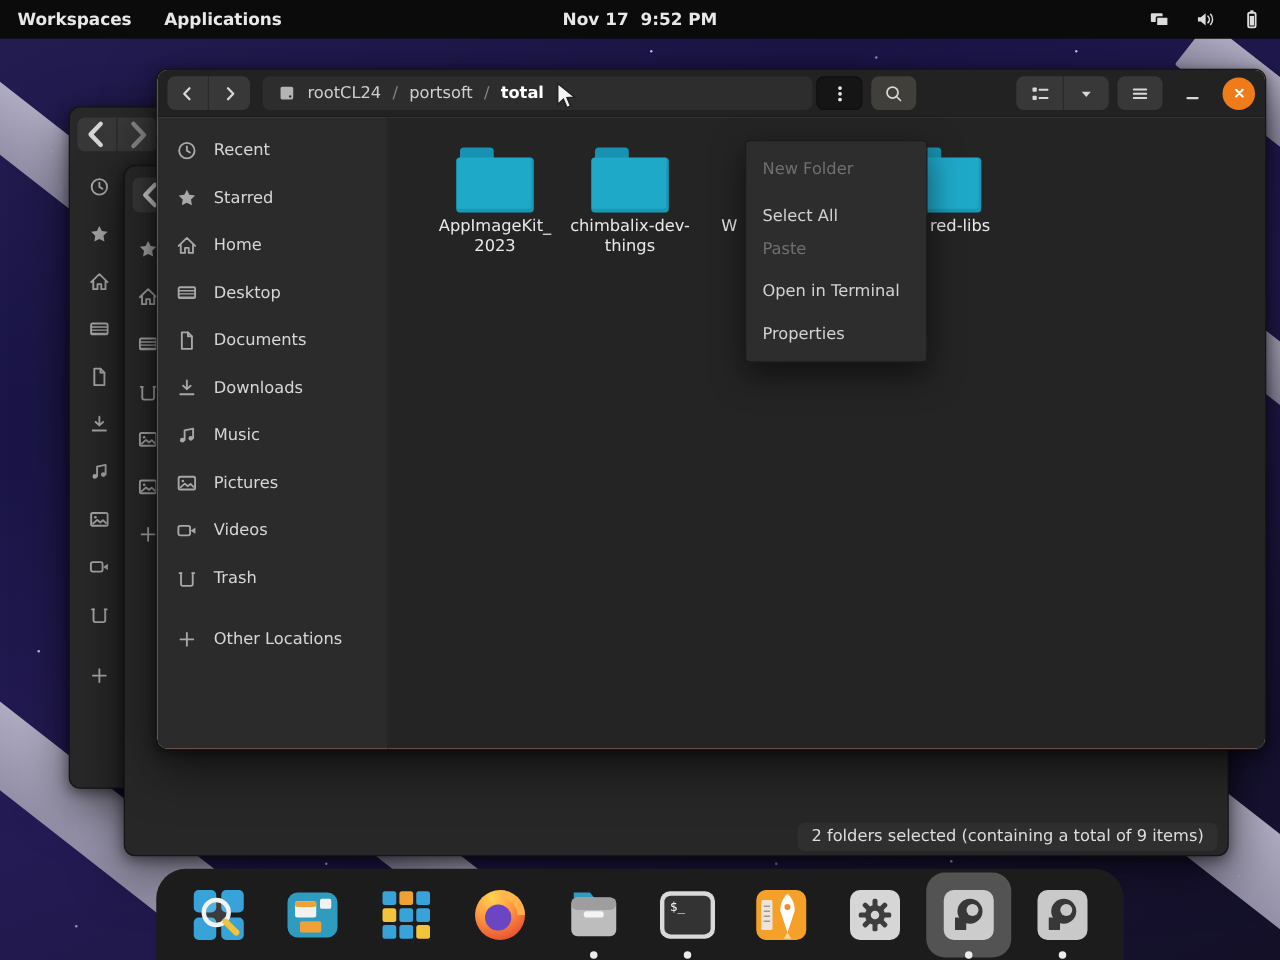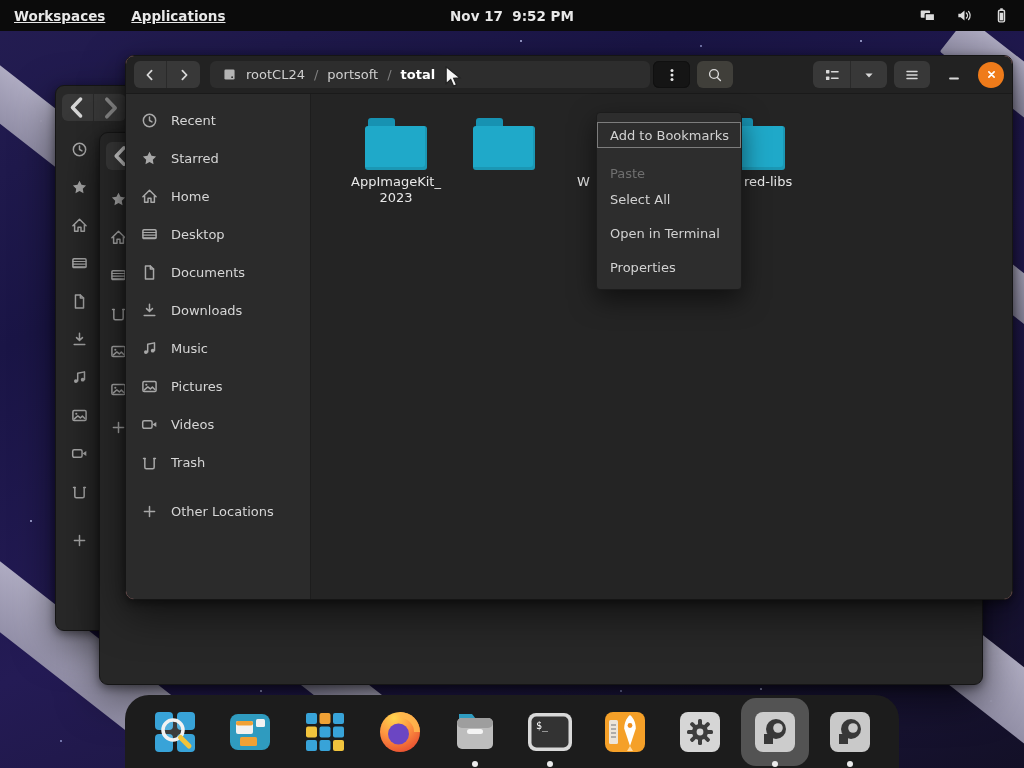--- a/index.html
+++ b/index.html
@@ -19,21 +19,21 @@
   .st1 { left:-120px; top:95px;  width:300px; height:46px; }
   .st2 { left:-150px; top:600px; width:380px; height:56px; }
   .st3 { left:190px;  top:660px; width:280px; height:42px; }
   .st4 { left:930px;  top:80px;  width:220px; height:44px; }
   .st5 { left:955px;  top:295px; width:180px; height:40px; }
   .st6 { left:880px;  top:680px; width:300px; height:60px; }
 
   
   .topbar { position:absolute; top:0; left:0; width:1024px; height:31px; background:#0b0b0b;
     color:#e8e8e8; display:flex; align-items:center; z-index:100; font-weight:bold; font-size:13.5px; }
-  .tb-left { display:flex; gap:26px; padding-left:14px;text-decoration:underline; }
+  .tb-left { display:flex; gap:26px; padding-left:14px; }
   .tb-item { cursor:default; }
   .tb-clock { position:absolute; left:50%; transform:translateX(-50%); white-space:pre; }
   .tb-right { margin-left:auto; display:flex; gap:20px; padding-right:14px; align-items:center; color:#dcdcdc; }
   .tb-ic { width:17px; height:17px; display:inline-flex; }
 
   
   .window { position:absolute; background:#262626; border-radius:9px; border:1px solid #151515;
     box-shadow:0 14px 40px rgba(0,0,0,.55), 0 3px 10px rgba(0,0,0,.45); overflow:hidden; }
 
   
@@ -296,20 +296,21 @@
           <circle cx="5" cy="6.4" r="1" fill="currentColor" stroke="none"></circle>
           <path d="M3.2 11.2l3.2-2.8 2.4 1.9 1.9-1.7 2.3 2.2"></path>
         </svg>
       </span>
     <span class="ic">
         <svg viewBox="0 0 16 16" fill="none" stroke="currentColor" stroke-width="1.4" stroke-linecap="round" stroke-linejoin="round">
           <path d="M8 3.2v9.6M3.2 8h9.6"></path>
         </svg>
       </span>
   </div>
+  <div class="w2-status">2 folders selected (containing a total of 9 items)</div>
 </div>
 
 <div class="window" id="win3">
   <div class="hbar">
     <div class="hbtn hb-back">
         <span class="ic">
           <svg viewBox="0 0 16 16" fill="none" stroke="currentColor" stroke-width="1.4" stroke-linecap="round" stroke-linejoin="round">
             <path d="M9.6 3.6L5.4 8l4.2 4.4" stroke-width="1.8"></path>
           </svg>
         </span>
@@ -505,44 +506,48 @@
         <div class="folder-label">
             <div>AppImageKit_</div>
             <div>2023</div>
           </div>
       </div>
       <div class="folder f2">
         <div class="folder-icon">
             <div class="tab"></div>
             <div class="fbody"></div>
           </div>
+        <div class="folder-label">
+            <div>chimbalix-dev-</div>
+            <div>things</div>
+          </div>
       </div>
       <div class="folder f3">
         <div class="folder-icon">
             <div class="tab"></div>
             <div class="fbody"></div>
           </div>
       </div>
       <div class="folder f4">
         <div class="folder-icon">
             <div class="tab"></div>
             <div class="fbody"></div>
           </div>
       </div>
       <div class="fragment frag-w">W</div>
       <div class="fragment frag-red">red-libs</div>
     </div>
   </div>
 </div>
 
 <div class="menu">
-  <div class="mitem focused">Add to Bookmarks</div>
+  <div class="mitem disabled">New Folder</div>
   <div class="mgap12"></div>
+  <div class="mitem">Select All</div>
   <div class="mitem disabled">Paste</div>
-  <div class="mitem">Select All</div>
   <div class="mgap8"></div>
   <div class="mitem">Open in Terminal</div>
   <div class="mgap8"></div>
   <div class="mitem">Properties</div>
 </div>
 
 <div class="topbar">
   <div class="tb-left">
     <span class="tb-item">Workspaces</span>
     <span class="tb-item">Applications</span>

